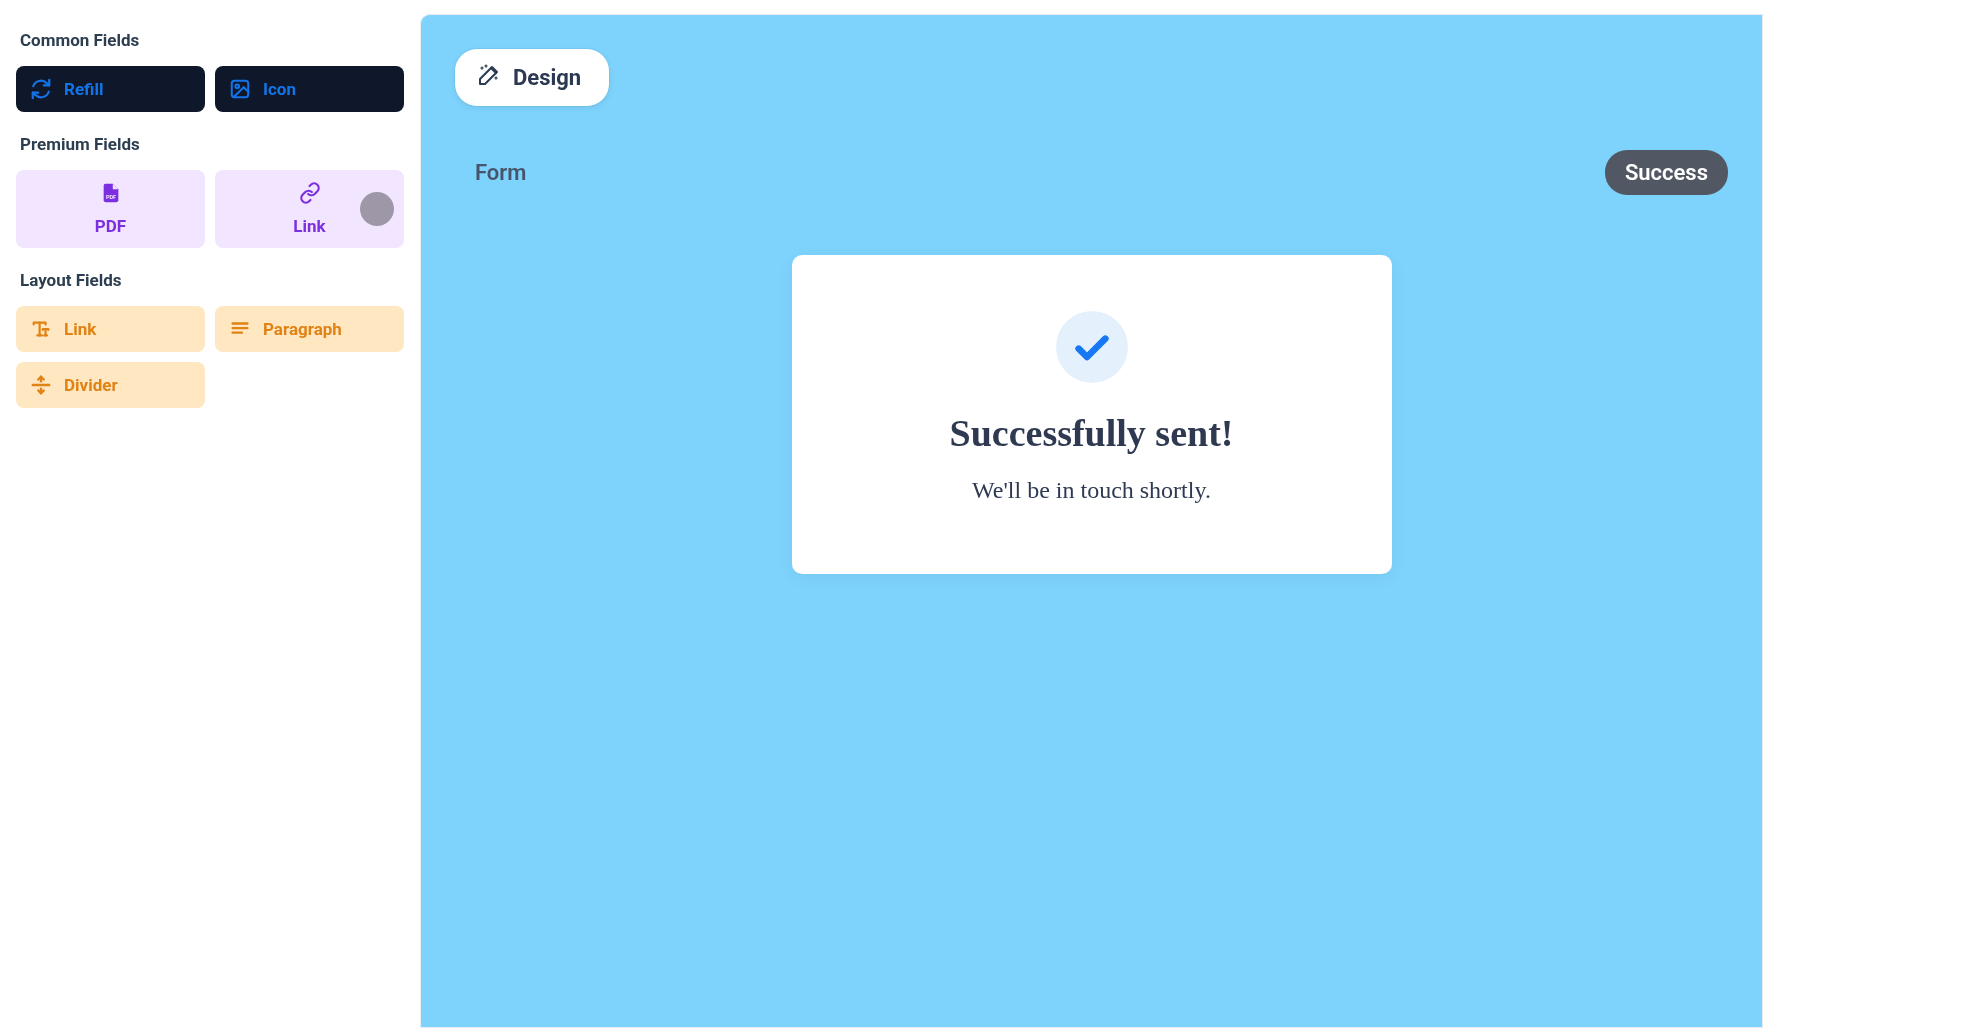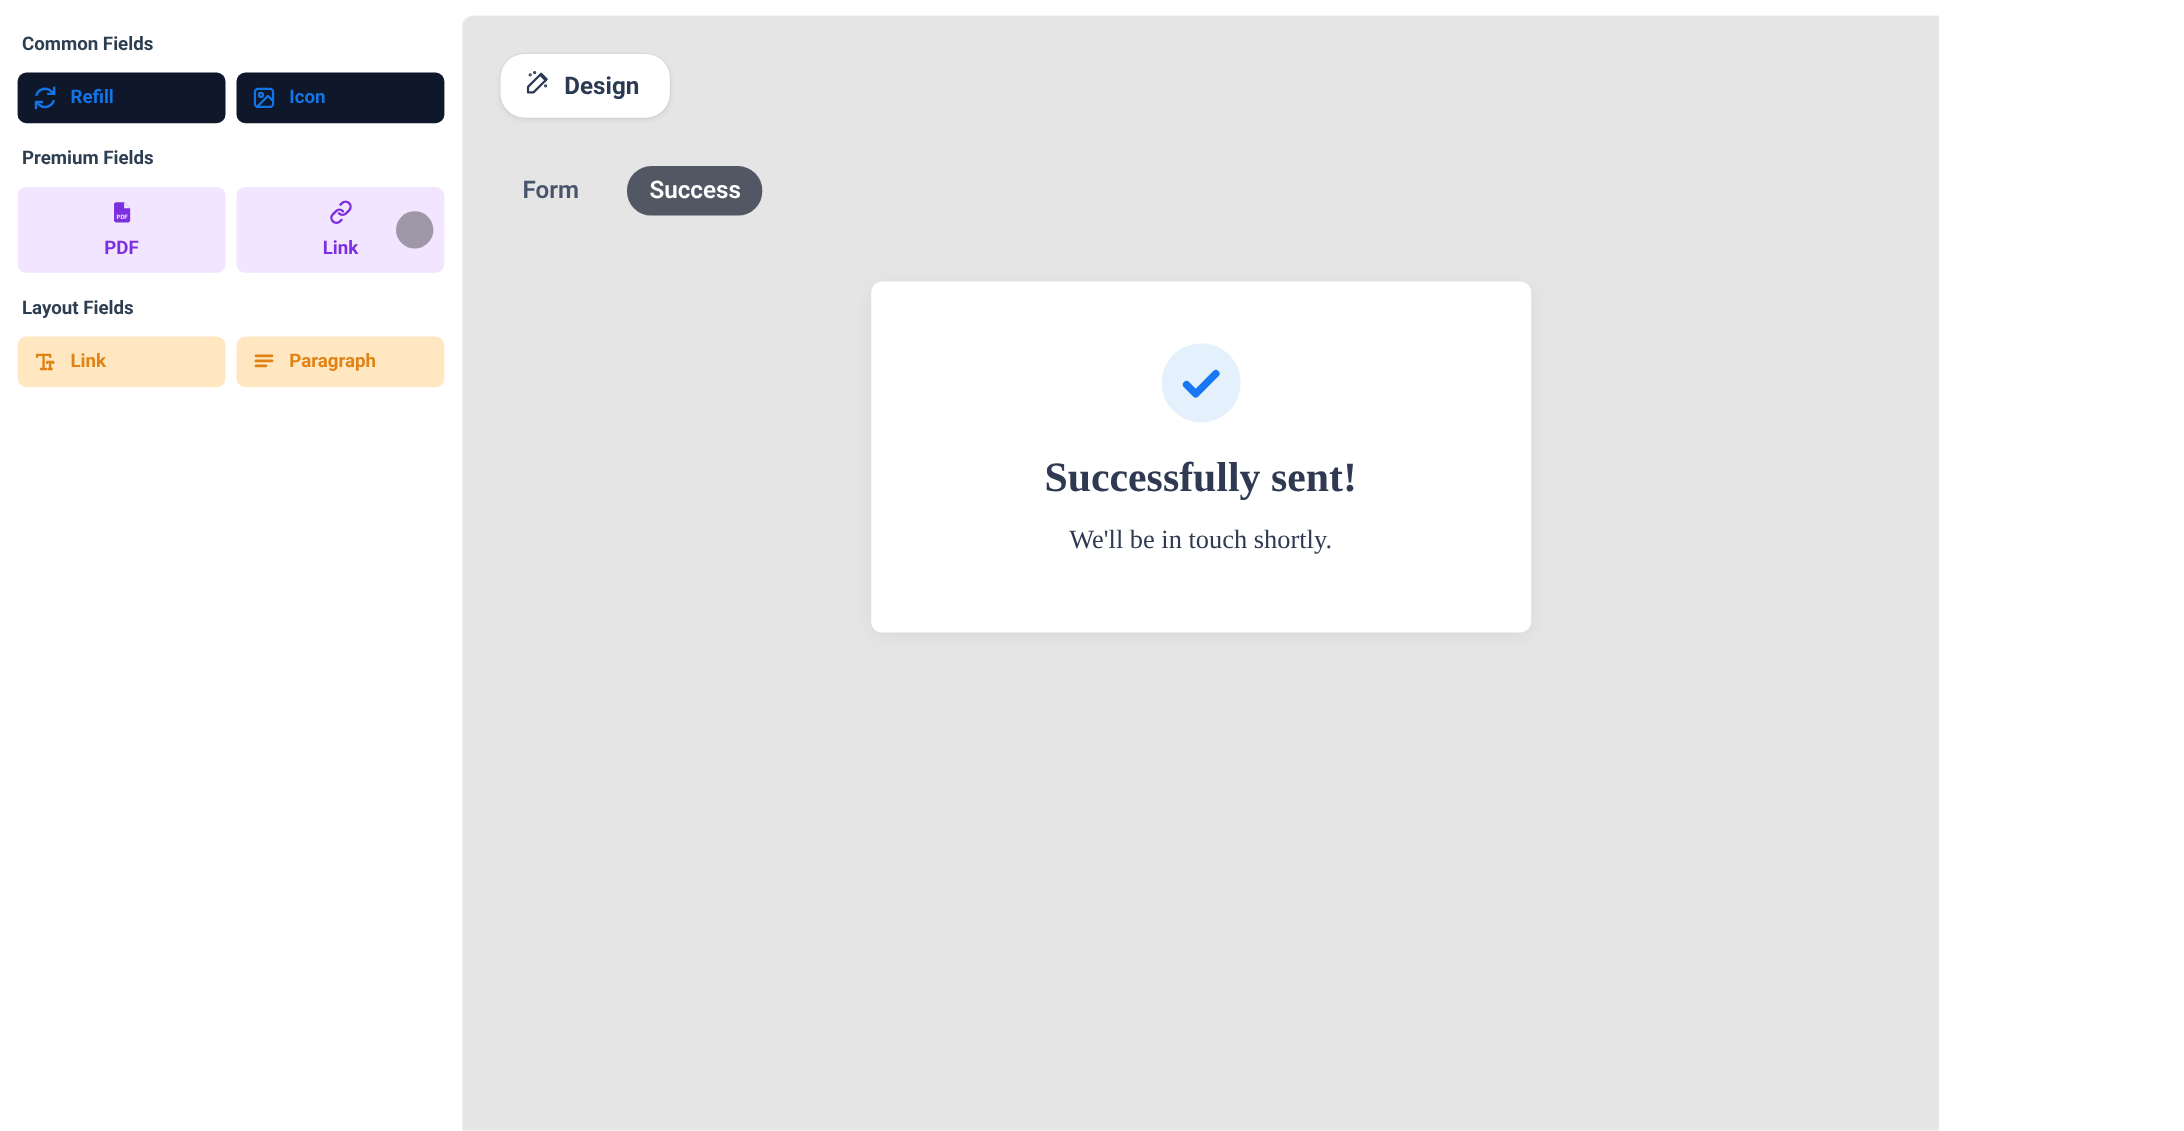--- a/index.html
+++ b/index.html
@@ -48,21 +48,21 @@
     width: 34px;
     height: 34px;
     border-radius: 50%;
     background: #8f8a99;
     opacity: 0.85;
   }
 
   
   .canvas {
     flex: 1;
-    background: #e5e5e5;
+    background: #7dd3fc;
     border: 1px solid #e8edf2;
     border-top-left-radius: 10px;
     position: relative;
     padding: 34px;
     margin-top: 14px;
   }
   .design-btn {
     display: inline-flex;
     align-items: center;
     gap: 12px;
@@ -72,21 +72,21 @@
     font-size: 22px;
     font-weight: 700;
     color: #2c3952;
     box-shadow: 0 2px 6px rgba(0,0,0,0.08), 0 0 0 1px rgba(0,0,0,0.03);
     cursor: pointer;
   }
   .design-btn svg { width: 24px; height: 24px; }
 
   .tab-row {
     display: flex;
-    justify-content: flex-start;
+    justify-content: space-between;
     align-items: center;
     gap: 24px;
     margin-top: 44px;
   }
   .tab {
     font-size: 22px;
     font-weight: 600;
     color: #47546b;
     padding: 10px 20px;
     border-radius: 22px;
@@ -204,20 +204,32 @@
       </div>
       <div class="field-item layout">
         <span class="icon">
           <svg viewBox="0 0 24 24" fill="none" stroke="#e08214" stroke-width="2.6" stroke-linecap="round">
               <line x1="4" y1="6" x2="20" y2="6"></line>
               <line x1="4" y1="11" x2="20" y2="11"></line>
               <line x1="4" y1="16" x2="14" y2="16"></line>
             </svg>
         </span>
         <span>Paragraph</span>
+      </div>
+      <div class="field-item layout">
+        <span class="icon">
+          <svg viewBox="0 0 24 24" fill="none" stroke="#e08214" stroke-width="2.6" stroke-linecap="round" stroke-linejoin="round">
+              <line x1="3" y1="12" x2="21" y2="12"></line>
+              <path d="M12 3v5"></path>
+              <path d="M9 6l3-3 3 3"></path>
+              <path d="M12 21v-5"></path>
+              <path d="M9 18l3 3 3-3"></path>
+            </svg>
+        </span>
+        <span>Divider</span>
       </div>
     </div>
   </aside>
 
   <main class="canvas">
     <div class="design-btn">
       <span>
         <svg viewBox="0 0 24 24" fill="none" stroke="#2c3952" stroke-width="2" stroke-linecap="round" stroke-linejoin="round">
             <path d="M15 4l5 5L8 21l-5-0 0-5L15 4z"></path>
             <path d="M14 5l5 5"></path>

